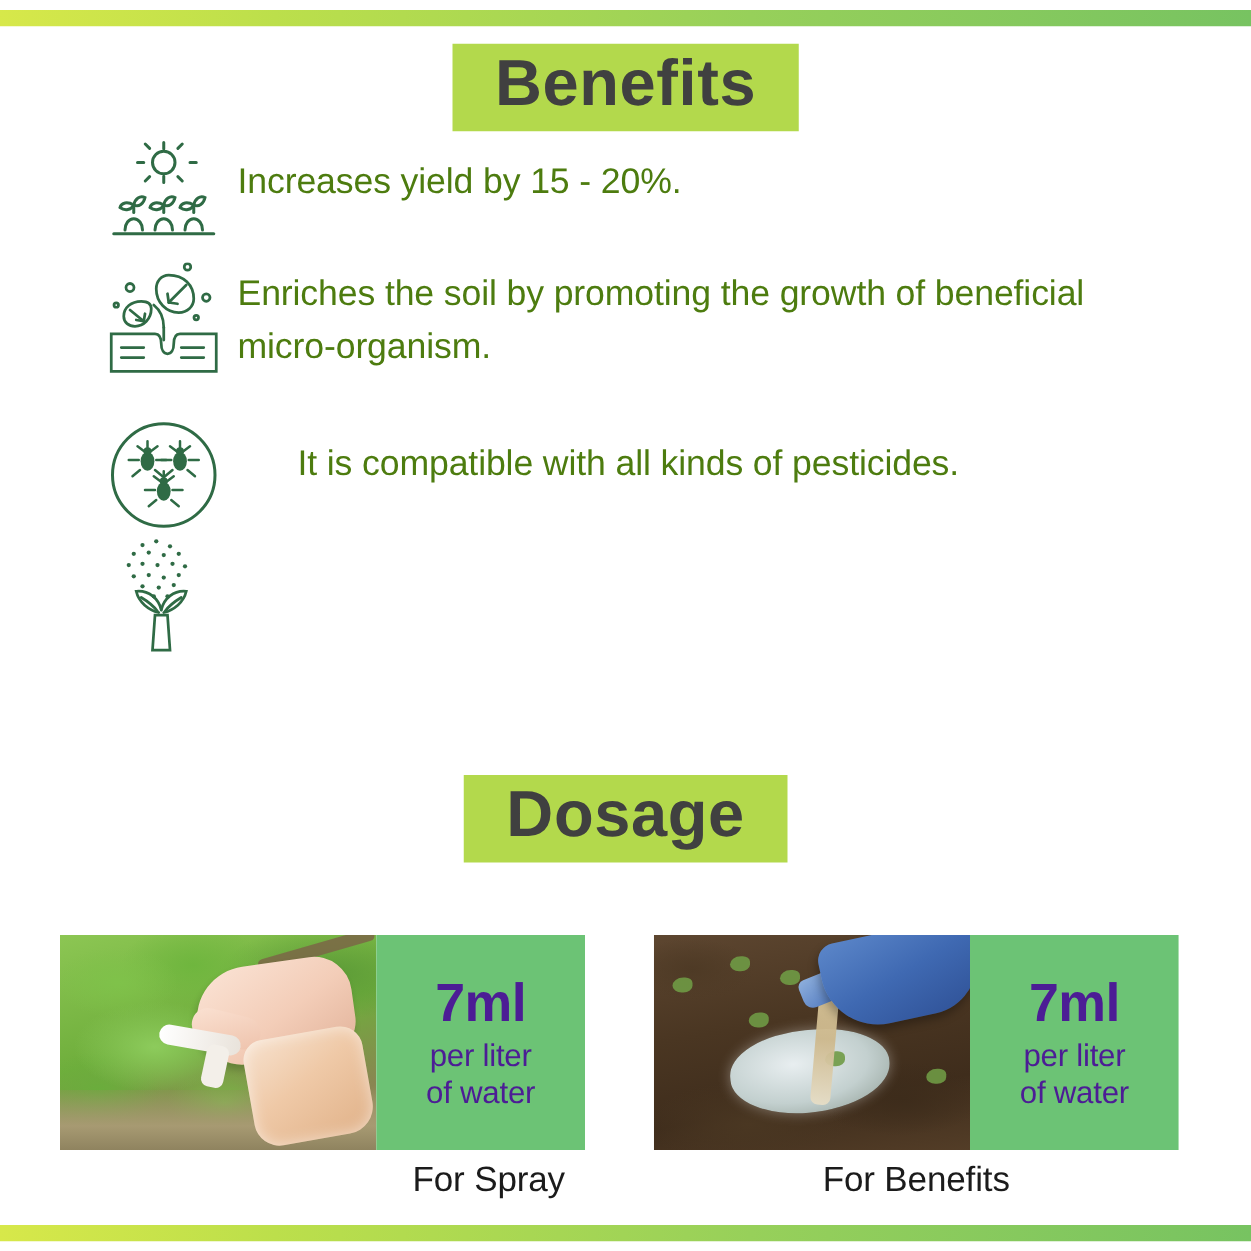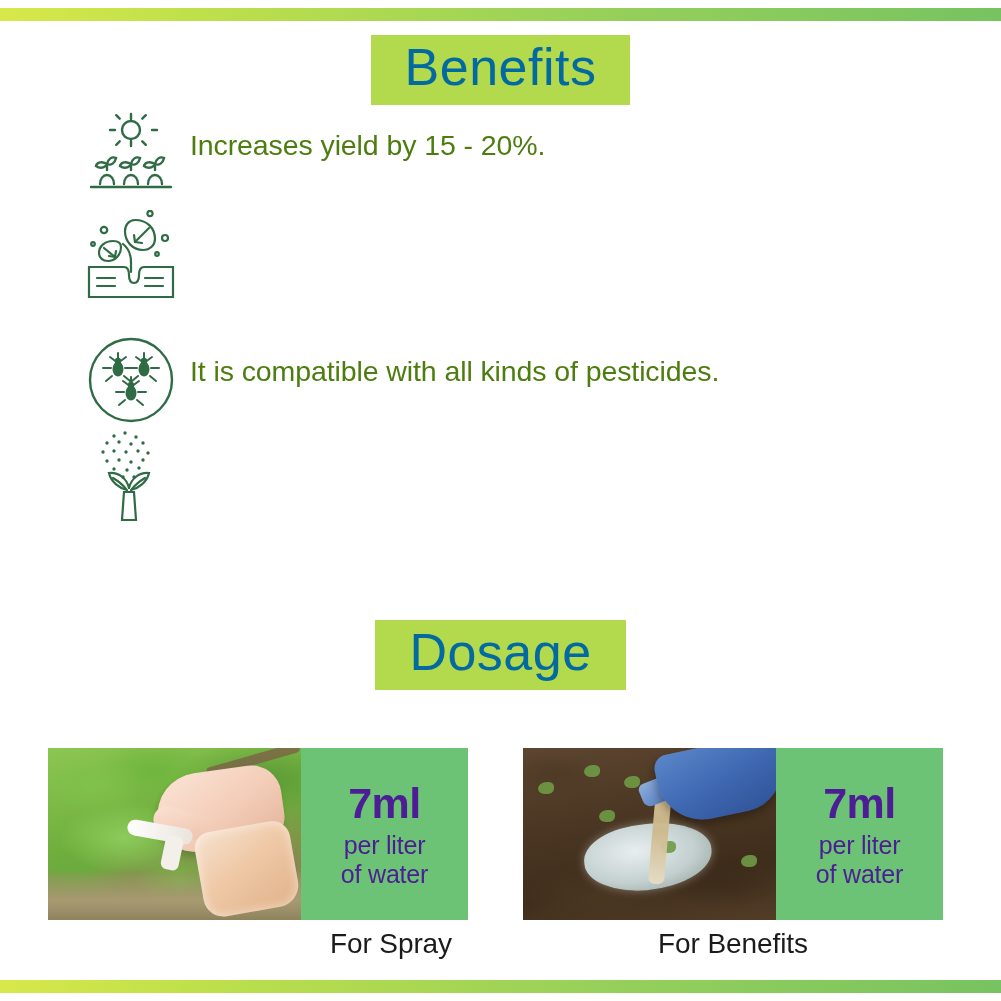--- a/index.html
+++ b/index.html
@@ -33,23 +33,23 @@
   
   .badge-wrap {
     position: absolute;
     left: 0;
     width: 1001px;
     text-align: center;
   }
   .badge {
     display: inline-block;
     background: #b3d94c;
-    color: #0369a1;
+    color: #404040;
     font-size: 52px;
-    font-weight: normal;
+    font-weight: bold;
     letter-spacing: 0.5px;
     padding: 6px 34px 12px 34px;
     line-height: 1.0;
   }
 
   #benefits-badge-wrap { top: 35px; }
   #dosage-badge-wrap   { top: 620px; }
 
   
   .benefits {
@@ -78,21 +78,21 @@
     color: #4d7c0f;
     padding-top: 16px;
     letter-spacing: -0.1px;
     white-space: pre-wrap;
   }
   .benefit-row.two-line .benefit-text { padding-top: 4px; }
 
   .r1 { height: 96px; }
   .r2 { height: 112px; margin-bottom: 12px; }
   .r3 { height: 96px; margin-bottom: 10px; }
-  .r4 { height: 92px; margin-bottom: 6px; }
+  .r4 { height: 92px; margin-bottom: 6px; gap: 48px; }
   .r5 { height: 104px; }
 
   
   .dosage-cards {
     position: absolute;
     top: 748px;
     left: 0;
     width: 1001px;
     height: 180px;
   }
@@ -314,20 +314,21 @@
           <path d="M52 52v10"></path>
           <circle cx="25" cy="20" r="3.2"></circle>
           <circle cx="71" cy="3.5" r="2.6"></circle>
           <circle cx="86" cy="28" r="3"></circle>
           <circle cx="14" cy="34" r="1.8"></circle>
           <circle cx="78" cy="44" r="1.8"></circle>
           <path d="M10 57h35c4 0 5 4 5 8 0 5 2 8 5 8s5-3 5-8c0-4 1-8 5-8h29v30H10V57z"></path>
           <path d="M18 68h18M18 76h18M66 68h18M66 76h18"></path>
         </svg>
       </div>
+      <div class="benefit-text">Enriches the soil by promoting the growth of beneficial micro-organism.</div>
     </div>
 
 
     <div class="benefit-row r4">
       <div class="benefit-icon">
         <svg width="88" height="88" viewBox="0 0 88 88" fill="none" stroke="#2f6b45" stroke-width="2.4" stroke-linecap="round">
           <circle cx="44" cy="44" r="41"></circle>
           <g fill="#2f6b45" stroke="none">
             <ellipse cx="31" cy="33" rx="5.5" ry="7.5"></ellipse>
             <circle cx="31" cy="25" r="3.2"></circle>

